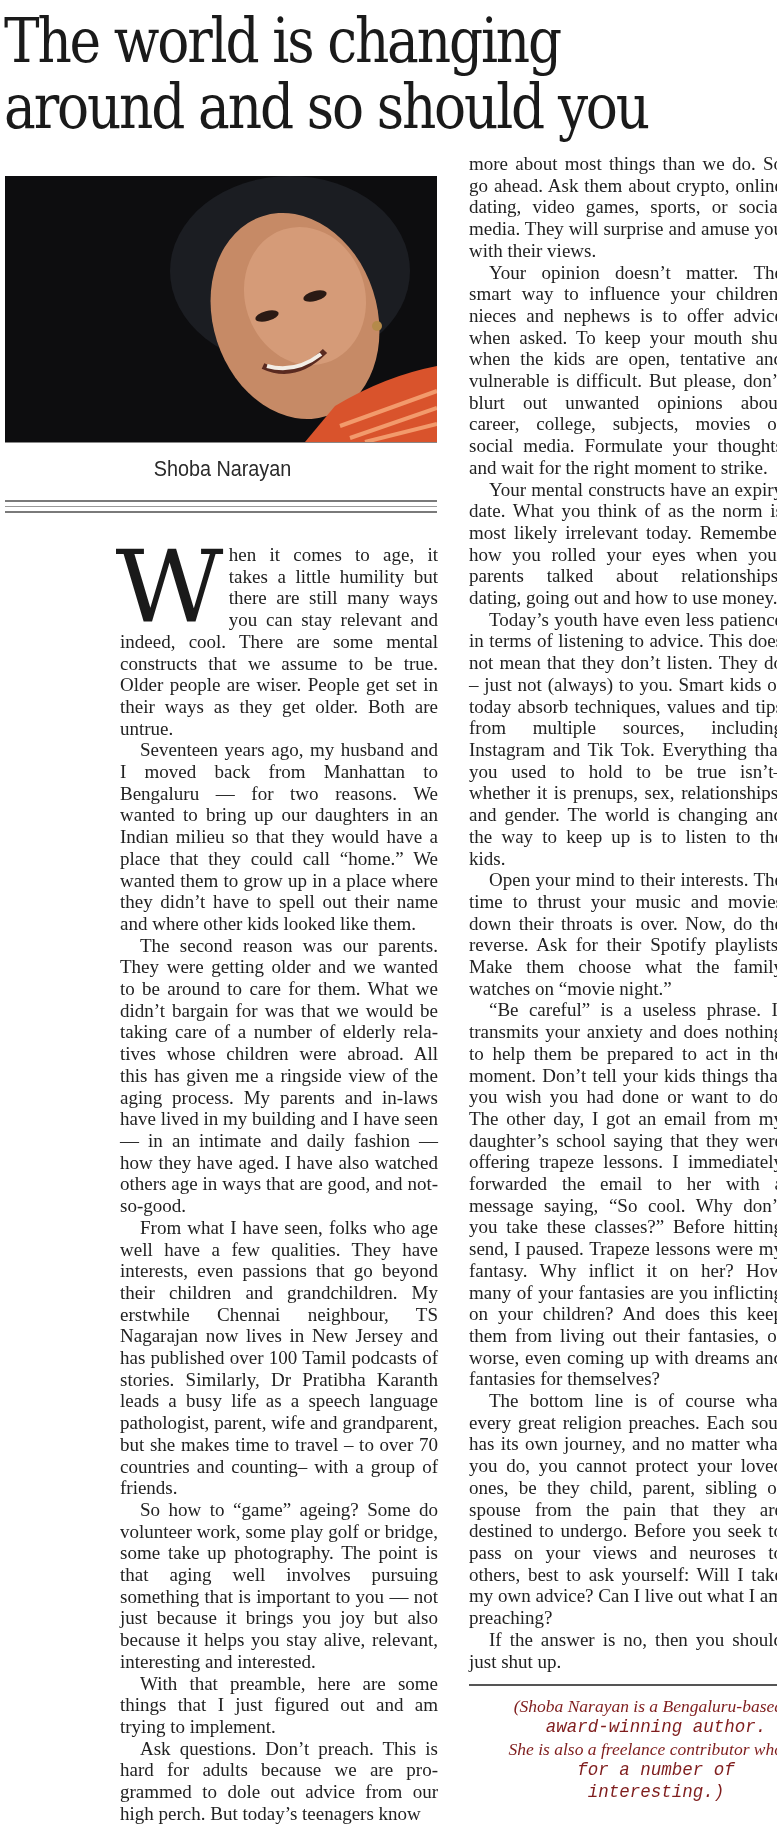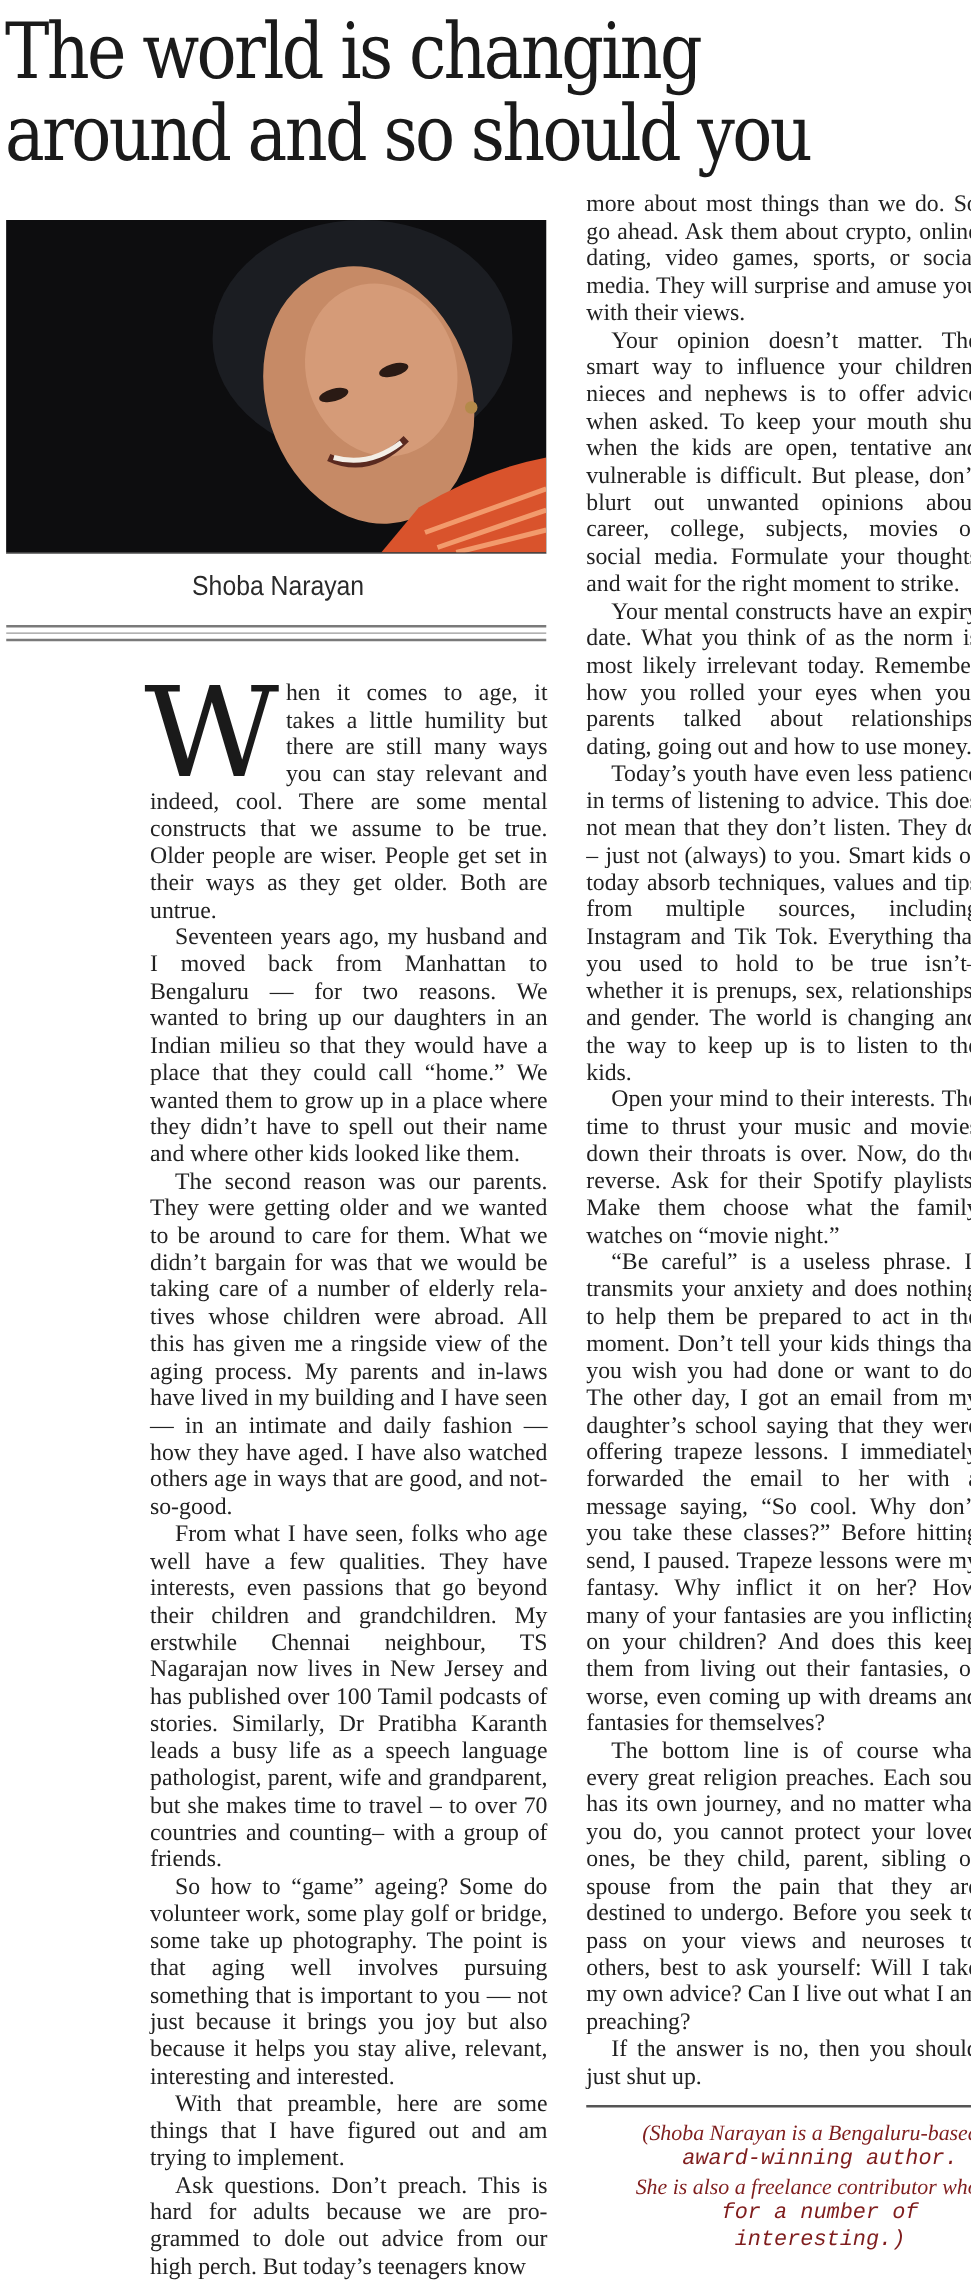--- a/index.html
+++ b/index.html
@@ -84,21 +84,21 @@
   <div class="thin"></div>
   <div></div>
 </div>
 
 <div class="col col-left">
   <p class="first"><span class="dropcap">W</span><span>hen it comes to age, it takes a little humility but there are still many ways you can stay relevant and indeed, cool. There are some mental constructs that we assume to be true. Older people are wiser. People get set in their ways as they get older. Both are untrue.</span></p>
   <p>Seventeen years ago, my husband and I moved back from Manhattan to Bengaluru — for two reasons. We wanted to bring up our daughters in an Indian milieu so that they would have a place that they could call “home.” We wanted them to grow up in a place where they didn’t have to spell out their name and where other kids looked like them.</p>
   <p>The second reason was our parents. They were getting older and we wanted to be around to care for them. What we didn’t bargain for was that we would be taking care of a number of elderly rela­tives whose children were abroad. All this has given me a ringside view of the aging process. My parents and in-laws have lived in my building and I have seen — in an intimate and daily fashion — how they have aged. I have also watched others age in ways that are good, and not-so-good.</p>
   <p>From what I have seen, folks who age well have a few qualities. They have interests, even passions that go beyond their children and grandchildren. My erstwhile Chennai neighbour, TS Nagarajan now lives in New Jersey and has published over 100 Tamil podcasts of stories. Similarly, Dr Pratibha Kar­anth leads a busy life as a speech lan­guage pathologist, parent, wife and grandparent, but she makes time to travel – to over 70 countries and count­ing– with a group of friends.</p>
   <p>So how to “game” ageing? Some do volunteer work, some play golf or bridge, some take up photography. The point is that aging well involves pursu­ing something that is important to you — not just because it brings you joy but also because it helps you stay alive, rel­evant, interesting and interested.</p>
-  <p>With that preamble, here are some things that I have figured out and am trying to implement.</p>
+  <p>With that preamble, here are some things that I just figured out and am trying to implement.</p>
   <p>Ask questions. Don’t preach. This is hard for adults because we are pro­grammed to dole out advice from our high perch. But today’s teenagers know</p>
 </div>
 
 <div class="col col-right">
   <p class="first">more about most things than we do. So go ahead. Ask them about crypto, online dating, video games, sports, or social media. They will surprise and amuse you with their views.</p>
   <p>Your opinion doesn’t matter. The smart way to influence your children, nieces and nephews is to offer advice when asked. To keep your mouth shut when the kids are open, tentative and vulnerable is difficult. But please, don’t blurt out unwanted opinions about career, college, subjects, movies or social media. Formulate your thoughts and wait for the right moment to strike.</p>
   <p>Your mental constructs have an expiry date. What you think of as the norm is most likely irrelevant today. Remember how you rolled your eyes when your parents talked about rela­tionships, dating, going out and how to use money.</p>
   <p>Today’s youth have even less patience in terms of listening to advice. This does not mean that they don’t lis­ten. They do – just not (always) to you. Smart kids of today absorb techniques, values and tips from multiple sources, including Instagram and Tik Tok. Everything that you used to hold to be true isn’t– whether it is prenups, sex, relationships, and gender. The world is changing and the way to keep up is to listen to the kids.</p>
   <p>Open your mind to their interests. The time to thrust your music and movies down their throats is over. Now, do the reverse. Ask for their Spo­tify playlists. Make them choose what the family watches on “movie night.”</p>
   <p>“Be careful” is a useless phrase. It transmits your anxiety and does noth­ing to help them be prepared to act in the moment. Don’t tell your kids things that you wish you had done or want to do. The other day, I got an email from my daughter’s school saying that they were offering trapeze lessons. I imme­diately forwarded the email to her with a message saying, “So cool. Why don’t you take these classes?” Before hitting send, I paused. Trapeze lessons were my fantasy. Why inflict it on her? How many of your fantasies are you inflict­ing on your children? And does this keep them from living out their fanta­sies, or worse, even coming up with dreams and fantasies for themselves?</p>

